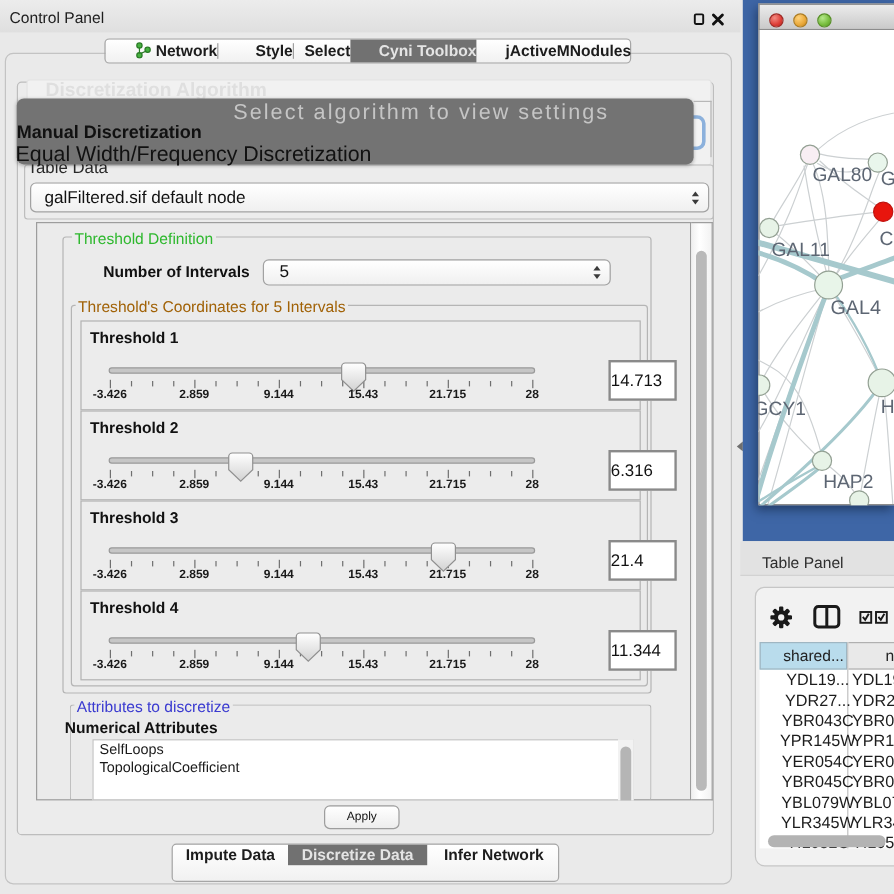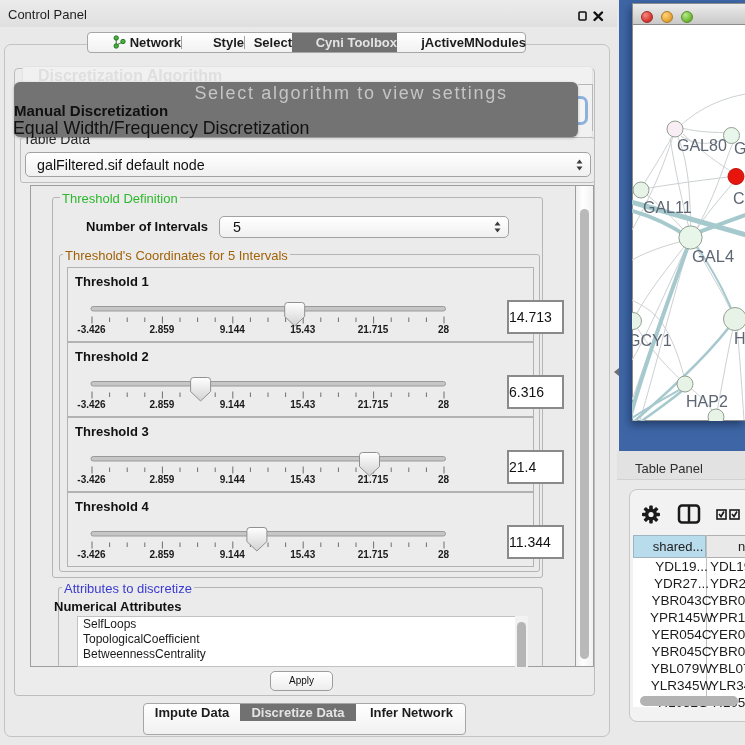--- a/index.html
+++ b/index.html
@@ -302,21 +302,20 @@
     <div class="tick-lab" style="left:345.5px">28</div>
 <div class="tval">11.344</div>
 </div>
 
 <div class="group" style="left:58px;top:587px;width:485px;height:80px;border-bottom:none;"></div>
 <div class="gtitle" style="left:62px;top:581px;color:#3a3ad0;">Attributes to discretize</div>
 <div class="abs" id="numattr">Numerical Attributes</div>
 <div class="abs" id="attrlist">
     <div>SelfLoops</div>
     <div>TopologicalCoefficient</div>
-    <div>BetweennessCentrality</div>
   </div>
 <div class="abs" id="attrsb">
     <div class="thumb"></div>
   </div>
 
 <div class="abs" id="applybtn">Apply</div>
 
 <div class="abs" id="bottabs">
   <div class="seg" style="left:0;width:96px;">Impute Data</div>
   <div class="seg dark" style="left:96px;width:116px;">Discretize Data</div>

